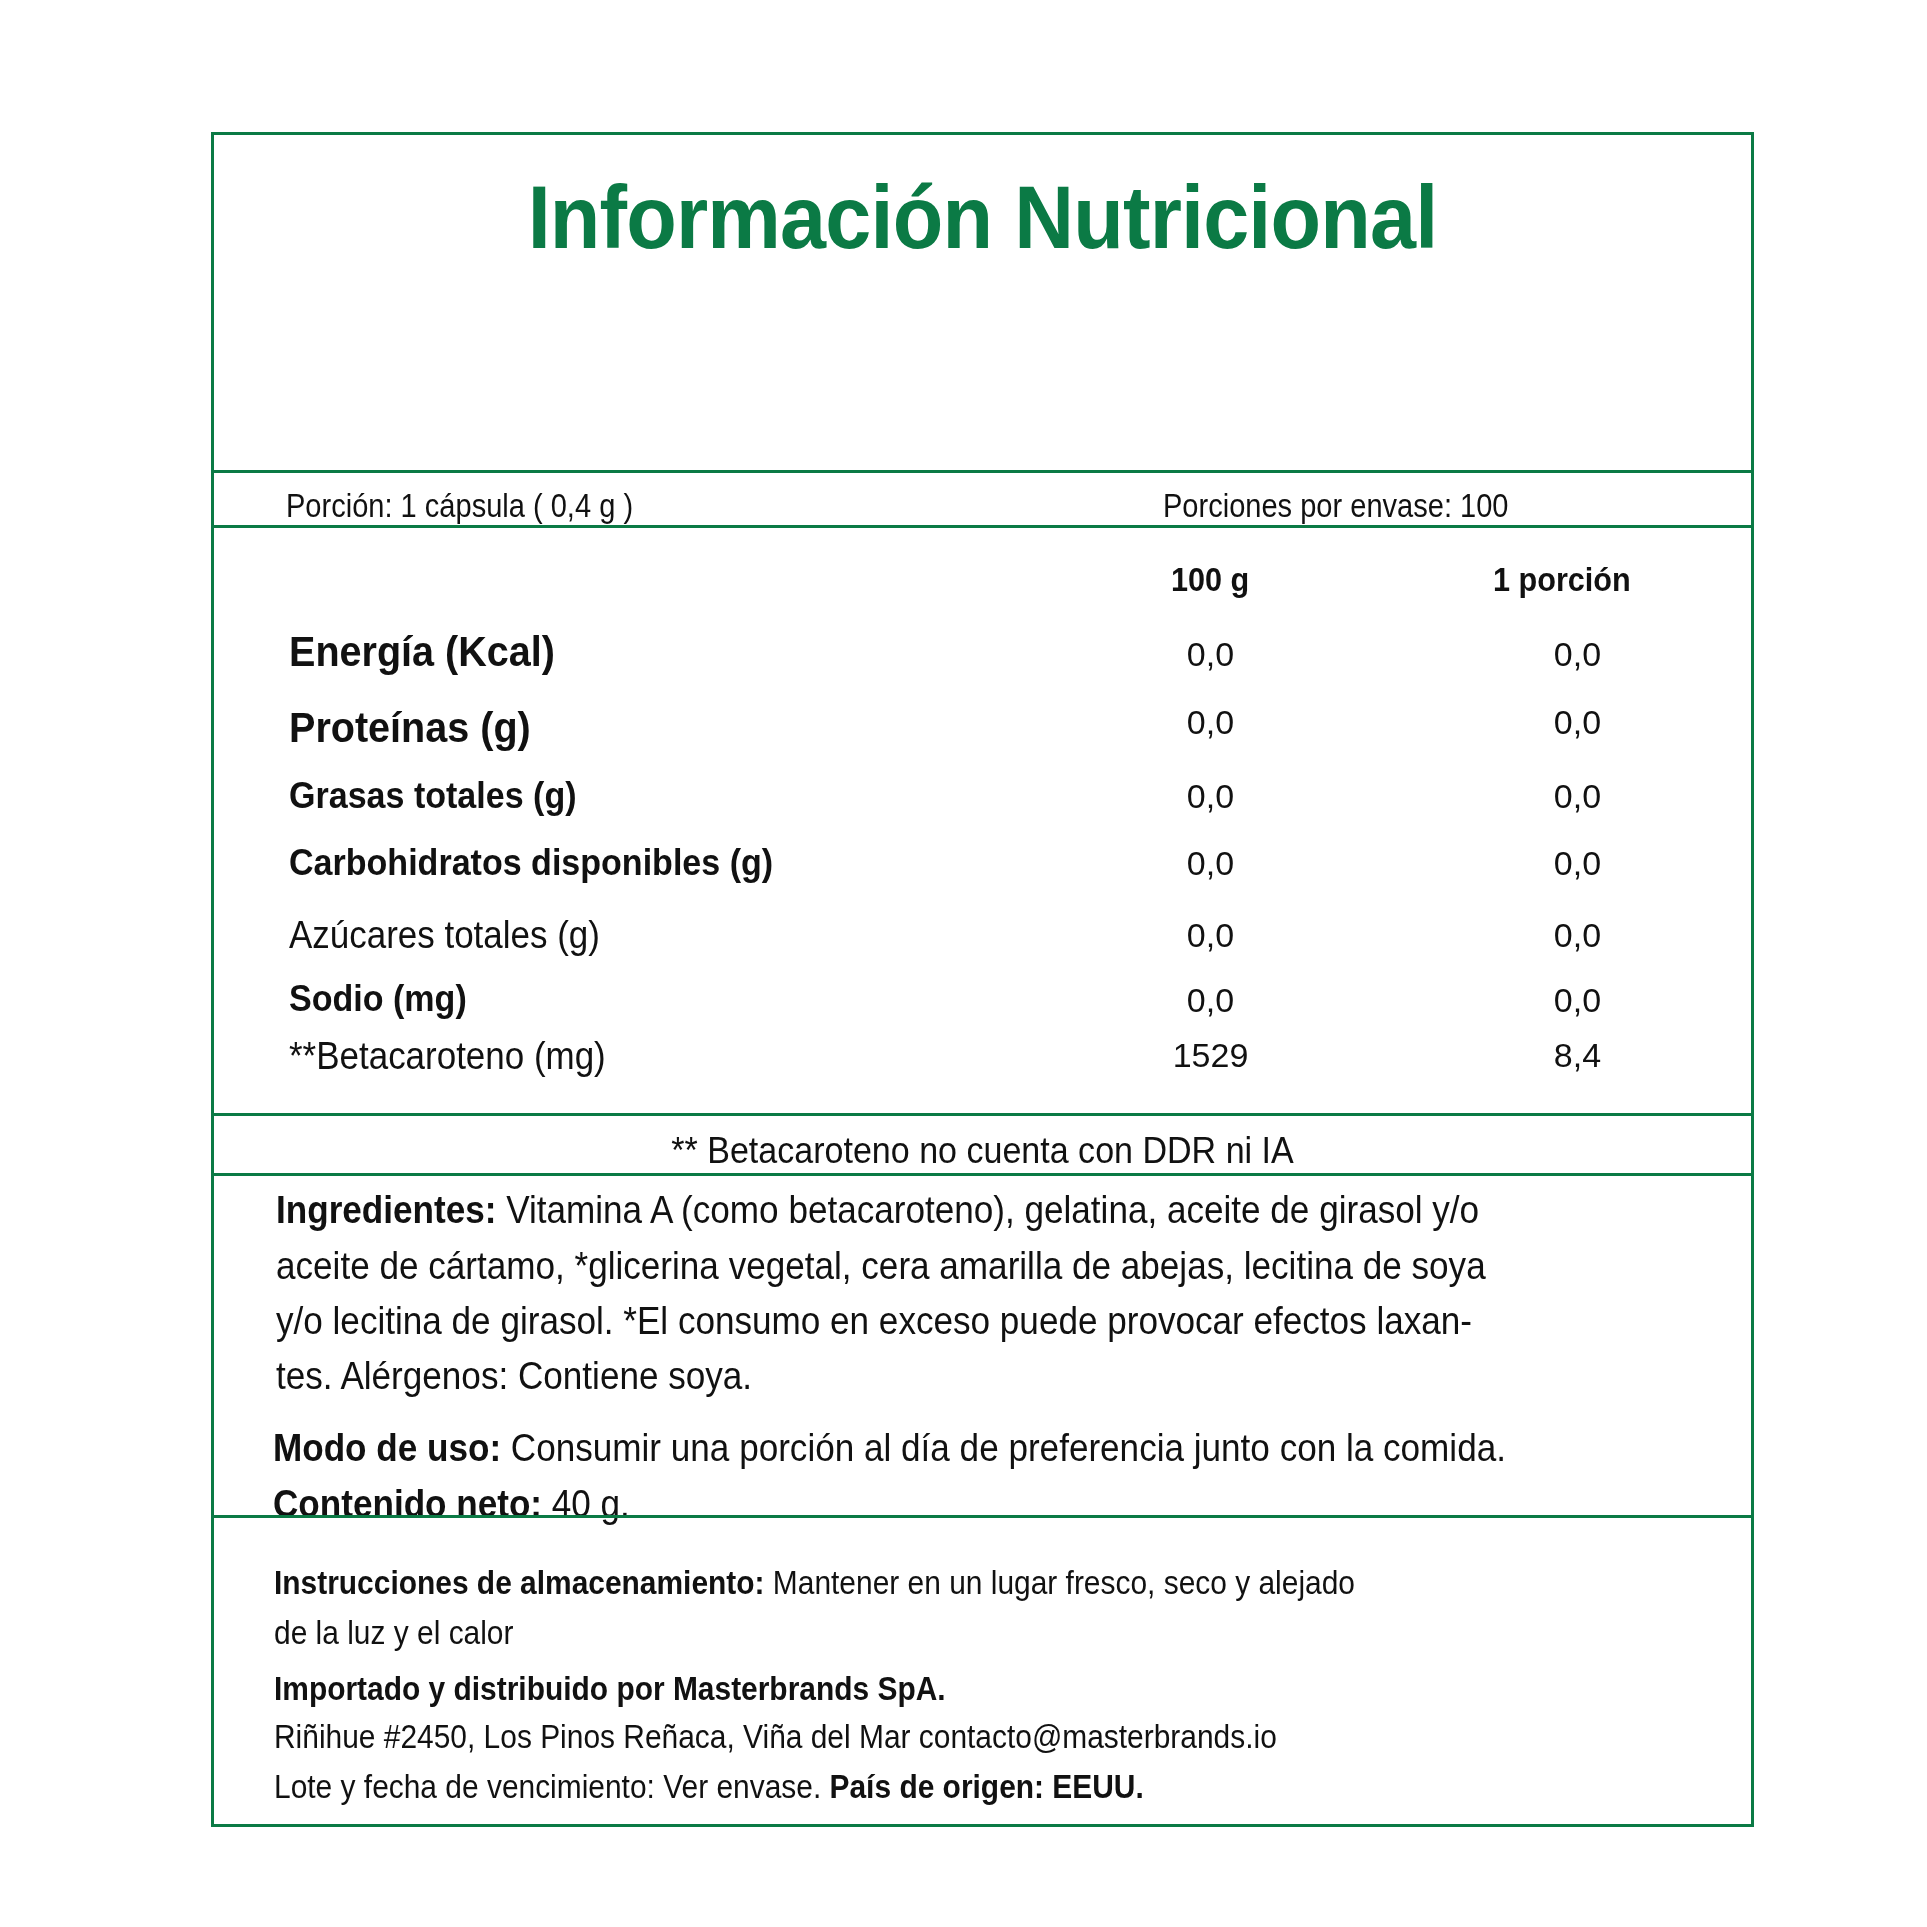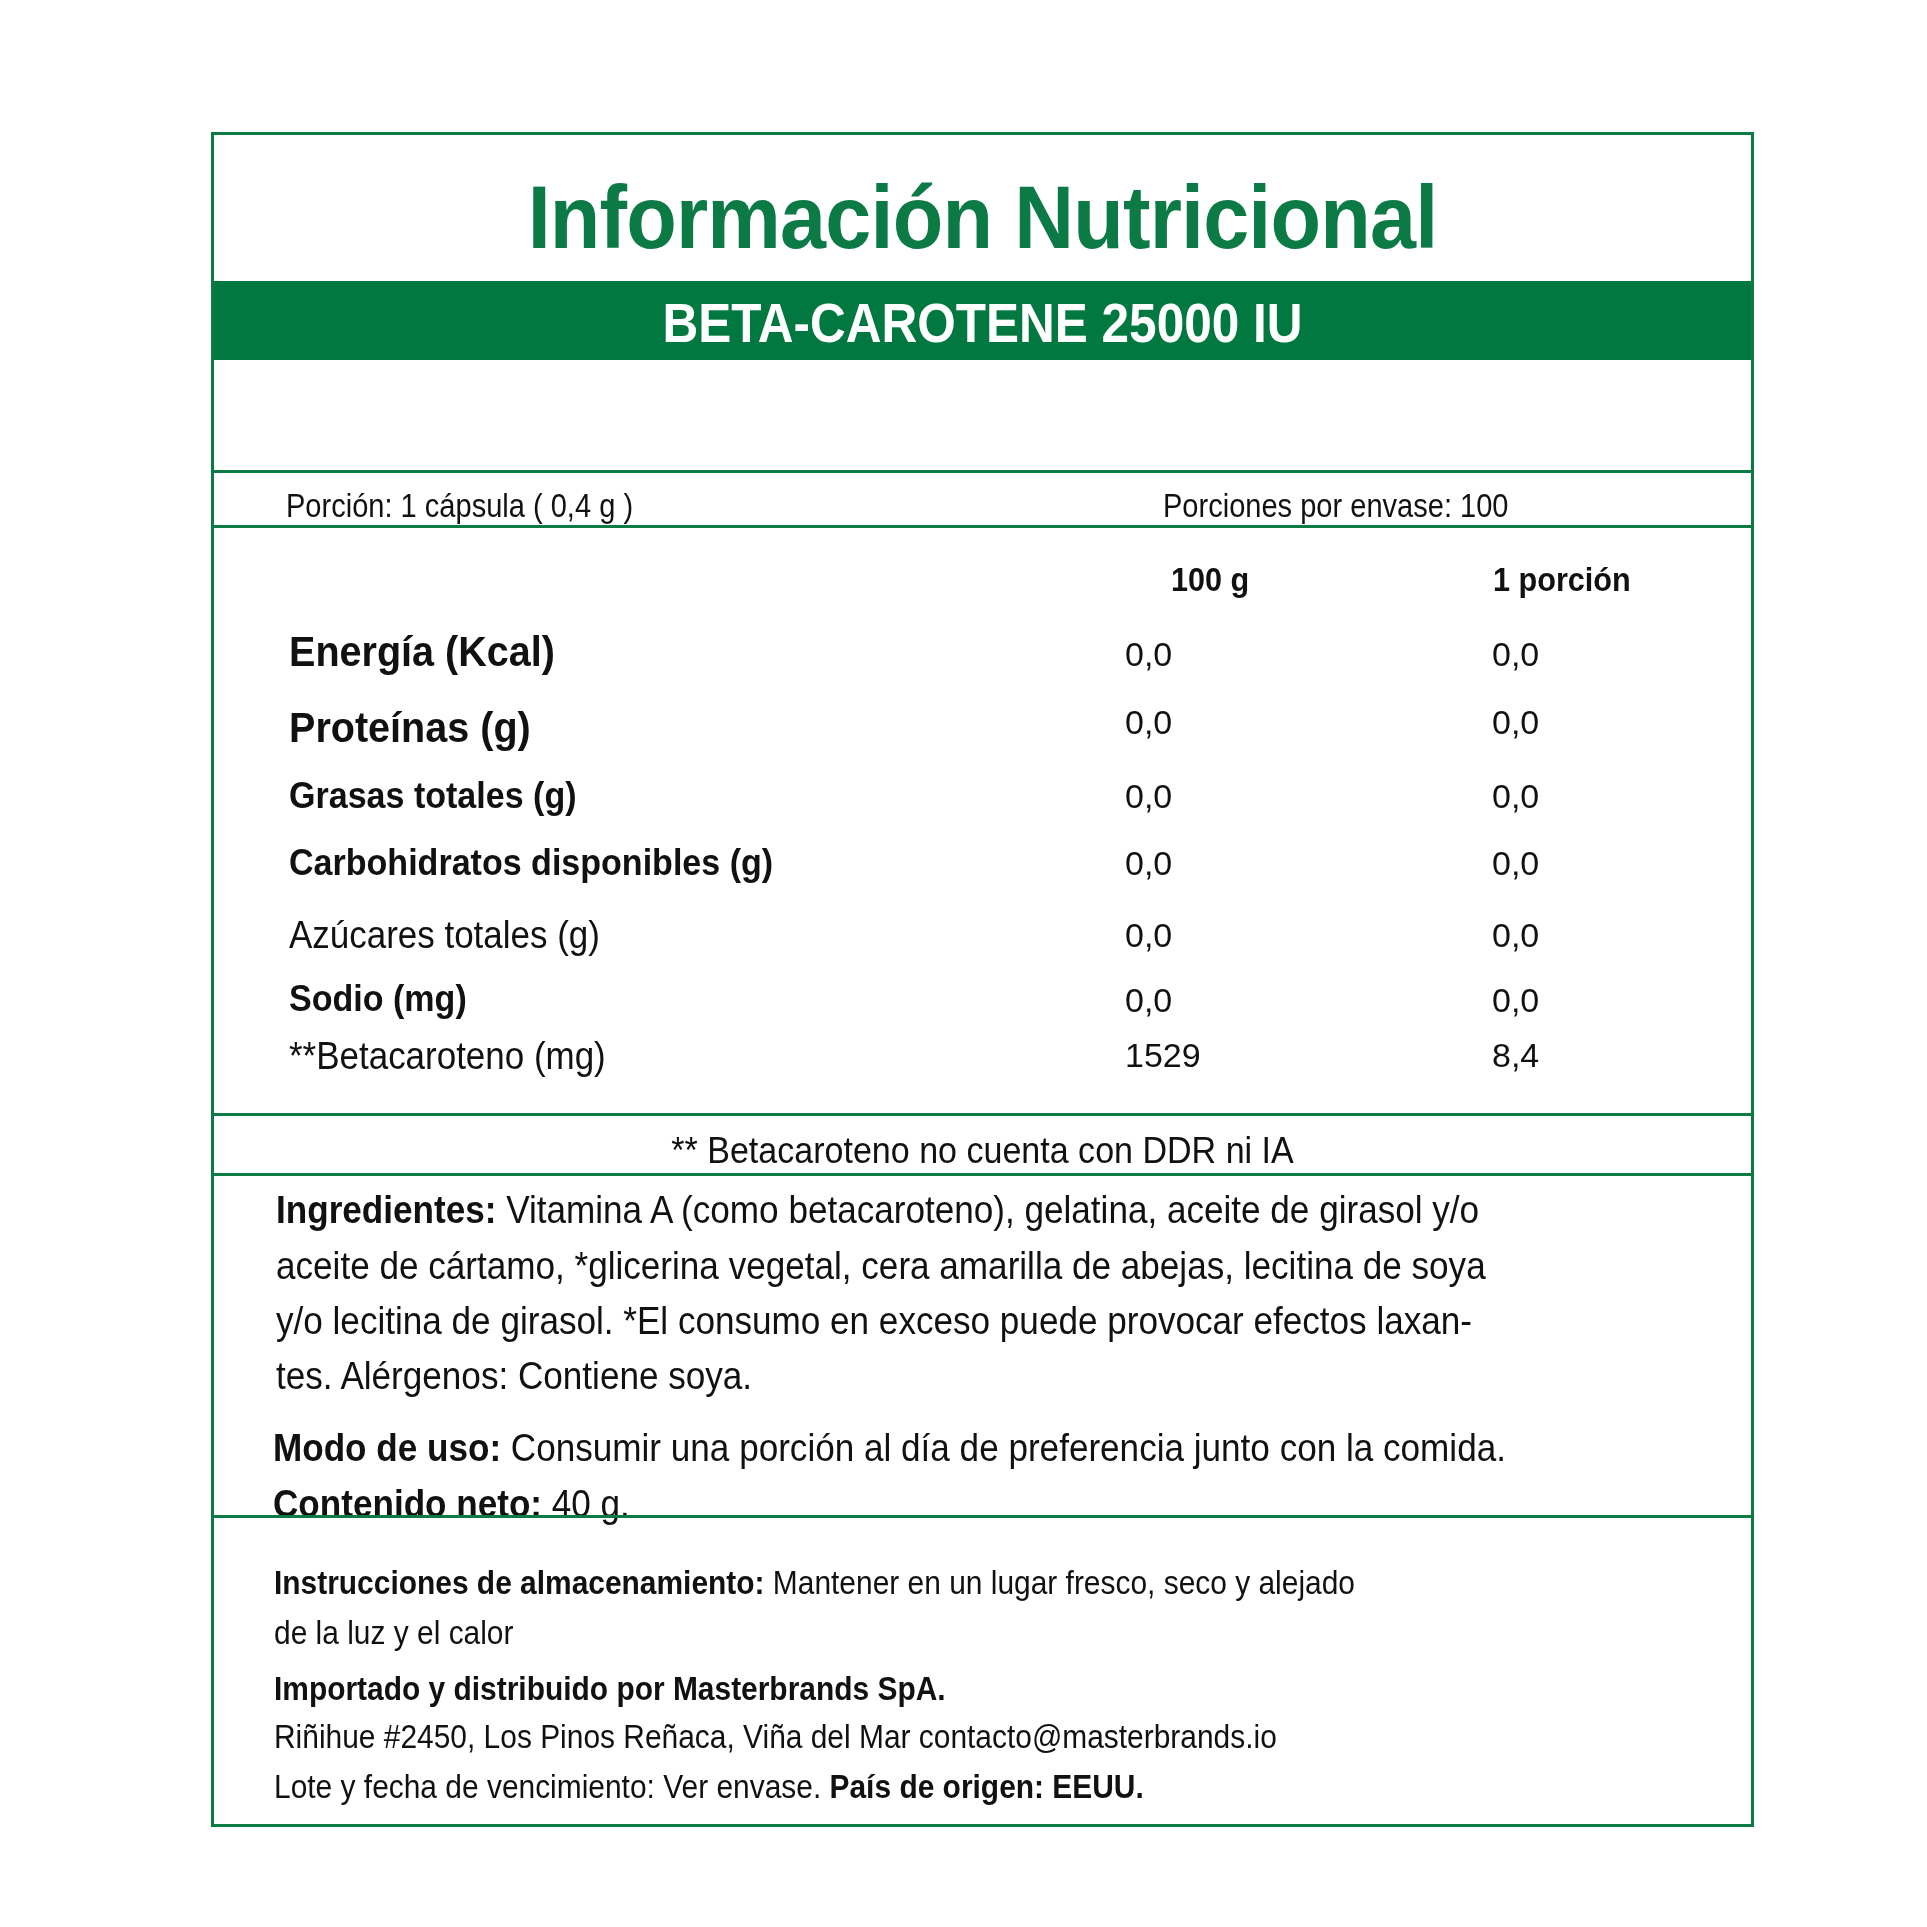--- a/index.html
+++ b/index.html
@@ -12,36 +12,33 @@
   .title { left:0; width:100%; text-align:center; top:31px; font-size:89px; font-weight:bold;
            color:#0b7a45; letter-spacing:-0.9px; font-family:"Liberation Sans", sans-serif; transform:scaleX(0.93); }
   .band { position:absolute; left:0; width:100%; top:146px; height:79px; background:#007840; }
   .band-text { position:absolute; left:0; width:100%; text-align:center; top:10.3px; font-size:55px;
                font-weight:bold; color:#ffffff; transform:scaleX(0.9); }
   .serving { font-size:33px; transform-origin:left center; transform:scaleX(0.88); }
   .colhead { font-size:34px; font-weight:bold; transform-origin:left center; transform:scaleX(0.9); }
   .nut-name { font-size:34px; transform-origin:left center; transform:scaleX(0.92); }
   .nut-name.big { font-size:43px; font-weight:bold; }
   .nut-name.bold { font-weight:bold; font-size:37px; }
-  .val { font-size:34px; width:171px; }
+  .val { font-size:34px; width:171px; text-align:center; }
   .foot { left:0; width:100%; text-align:center; font-size:37px; transform:scaleX(0.92); }
   .para { font-size:39px; transform-origin:left center; transform:scaleX(0.9); }
   .para b, .small b { font-weight:bold; }
   .small { font-size:34px; transform-origin:left center; transform:scaleX(0.88); }
 </style>
 </head>
 <body>
 
 <div class="label-box">
 
   <div class="abs title">Información Nutricional</div>
 
-  <div class="band">
-    <div class="band-text">BETA-CAROTENE 25000 IU</div>
-  </div>
 
   <div class="hline" style="top:335px"></div>
 
   <div class="abs serving" style="left:72px; top:352px">Porción:  1 cápsula  ( 0,4 g )</div>
   <div class="abs serving" style="left:949px; top:352px">Porciones por envase: 100</div>
 
   <div class="hline" style="top:390px"></div>
 
   <div class="abs colhead" style="left:957px; top:425px">100 g</div>
   <div class="abs colhead" style="left:1279px; top:425px">1 porción</div>

